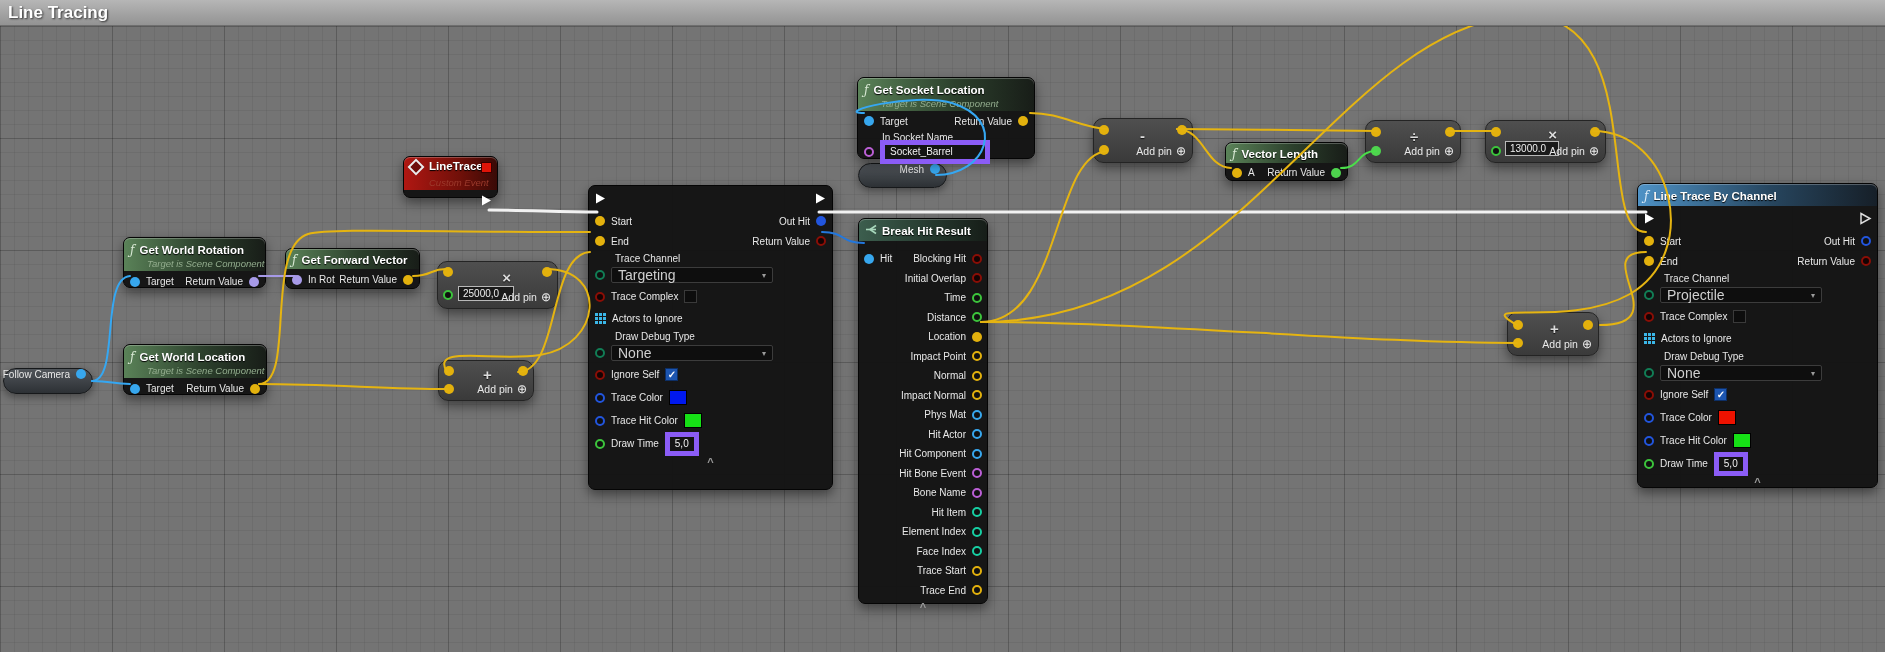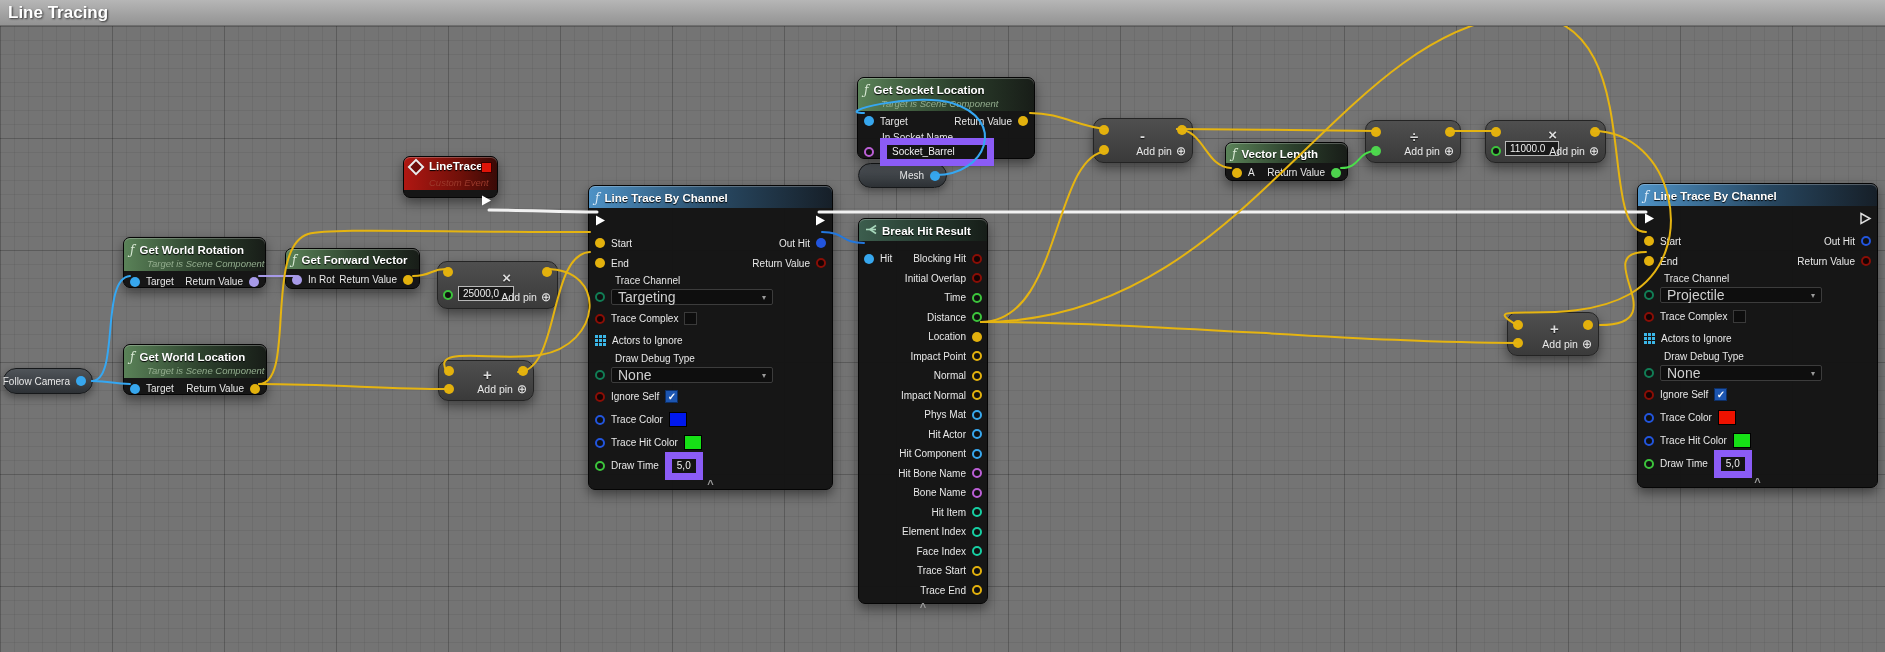--- a/index.html
+++ b/index.html
@@ -44,21 +44,21 @@
   .hollow.name{border:2px solid #bb5fd6;background:#101010;}
   .hollow.enum{border:2px solid #117d55;background:#101010;}
   .hollow.struct{border:2px solid #2255dd;background:#101010;}
   .filled.struct{background:#2255dd;}
   .plabel{font-size:10px;color:#e8e8e8;white-space:nowrap;}
   
   .prow{display:flex;justify-content:space-between;align-items:center;height:21px;padding:0 6px;}
   .lft,.rgt{display:flex;align-items:center;gap:6px;}
   
   .pill{position:absolute;z-index:10;background:linear-gradient(#50555a,#2d3135);border:1px solid #16181a;
-    border-radius:13px;box-shadow:0 3px 8px rgba(0,0,0,.4);display:flex;align-items:center;
+    border-radius:13px;box-shadow:0 3px 8px rgba(0,0,0,.4);display:flex;
     justify-content:flex-end;gap:6px;padding:0 6px;box-sizing:border-box;color:#e2e2e2;font-size:10px;}
   
   .math{background:linear-gradient(#4f4f4f,#3a3a3a);border:1px solid #242424;border-radius:10px;}
   .pin-abs{position:absolute;}
   .op{position:absolute;color:#dcdcdc;font-size:15px;font-weight:bold;text-shadow:0 1px 1px #111;}
   .addpin{position:absolute;right:6px;bottom:4px;display:flex;align-items:center;gap:4px;
     color:#e8e8e8;font-size:10.5px;}
   .addpin-ic{font-size:12px;color:#ececec;}
   .mfield{position:absolute;background:#1a1a1a;border:1px solid #b8b8b8;color:#eee;font-size:10px;
     height:13px;line-height:13px;padding:0 4px;}
@@ -73,21 +73,21 @@
   .lrow.colr{height:23px;}
   .lrow.chevr{height:14px;justify-content:center;}
   .dropdown{width:162px;height:16px;background:#0e0e0e;border:1px solid #3c3c3c;border-radius:2px;
     display:flex;align-items:center;justify-content:space-between;padding:0 6px;box-sizing:border-box;}
   .dropdown .dv{font-size:14px;color:#cfcfcf;}
   .dropdown .chev{font-size:8px;color:#9a9a9a;}
   .checkbox{width:13px;height:13px;background:#0d0d0d;border:1px solid #3a3a3a;box-sizing:border-box;
     display:inline-flex;align-items:center;justify-content:center;}
   .checkbox.checked{background:#1c55b0;border-color:#0d2f66;color:#fff;font-size:10px;font-weight:bold;}
   .swatch{width:16px;height:13px;border:1px solid #000;display:inline-block;}
-  .tfield{background:#141414;border:7px solid #8b5cf6;color:#efefef;font-size:10px;height:14px;
+  .tfield{background:#141414;border:5px solid #8b5cf6;color:#efefef;font-size:10px;height:14px;
     line-height:14px;padding:0 5px;}
   .collapse-chevron{color:#9a9a9a;font-size:11px;font-weight:bold;line-height:10px;}
   
   .brow{height:19.5px;display:flex;justify-content:flex-end;align-items:center;gap:6px;padding:0 5px;}
   .brow.first{justify-content:space-between;margin-top:8px;}
   .diamond{width:8px;height:8px;border:2px solid #ececec;background:#6e0e0a;transform:rotate(45deg);
     display:inline-block;margin-right:7px;}
   .redsq{position:absolute;top:5px;right:5px;width:9px;height:9px;background:#e01408;border:1px solid #3a0000;}
 </style>
 </head>
@@ -219,23 +219,20 @@
   <span class="pin filled vec pin-abs" style="left:5px;bottom:6px"></span>
   <span class="pin filled vec pin-abs" style="right:5px;top:5px"></span>
   <span class="op" style="left:44px;top:5px">+</span>
   <span class="addpin">
       <span>Add pin</span>
       <span class="addpin-ic">⊕</span>
     </span>
 </div>
 
 <div class="node" style="left:588px;top:185px;width:245px;height:305px">
-  <div class="hdr hdr-blue" style="padding-top:2px;padding-bottom:2px">
-    <span class="ficon">ƒ</span><span class="t">Line Trace By Channel</span>
-  </div>
   <div class="lrow exec">
     <svg width="13" height="13" viewBox="0 0 13 13">
         <path d="M2 1.5 L11 6.5 L2 11.5 Z" fill="#fff"></path>
       </svg>
     <svg width="13" height="13" viewBox="0 0 13 13">
         <path d="M2 1.5 L11 6.5 L2 11.5 Z" fill="#fff"></path>
       </svg>
   </div>
   <div class="lrow io">
     <span class="lft">
@@ -380,21 +377,21 @@
     </div>
   <div class="brow">
       <span class="plabel">Hit Actor</span>
       <span class="pin hollow obj"></span>
     </div>
   <div class="brow">
       <span class="plabel">Hit Component</span>
       <span class="pin hollow obj"></span>
     </div>
   <div class="brow">
-      <span class="plabel">Hit Bone Name</span>
+      <span class="plabel">Hit Bone Event</span>
       <span class="pin hollow name"></span>
     </div>
   <div class="brow">
       <span class="plabel">Bone Name</span>
       <span class="pin hollow name"></span>
     </div>
   <div class="brow">
       <span class="plabel">Hit Item</span>
       <span class="pin hollow int"></span>
     </div>
@@ -479,21 +476,21 @@
       <span>Add pin</span>
       <span class="addpin-ic">⊕</span>
     </span>
 </div>
 
 <div class="node math" style="left:1485px;top:120px;width:121px;height:43px">
   <span class="pin filled vec pin-abs" style="left:5px;top:6px"></span>
   <span class="pin hollow flt pin-abs" style="left:5px;bottom:6px"></span>
   <span class="pin filled vec pin-abs" style="right:5px;top:6px"></span>
   <span class="op" style="right:48px;top:5px">×</span>
-  <span class="mfield" style="left:19px;bottom:6px;width:44px">11000.0</span>
+  <span class="mfield" style="left:19px;bottom:6px;width:44px">13000.0</span>
   <span class="addpin">
       <span>Add pin</span>
       <span class="addpin-ic">⊕</span>
     </span>
 </div>
 
 <div class="node math" style="left:1507px;top:312px;width:92px;height:44px">
   <span class="pin filled vec pin-abs" style="left:5px;top:7px"></span>
   <span class="pin filled vec pin-abs" style="left:5px;bottom:7px"></span>
   <span class="pin filled vec pin-abs" style="right:5px;top:7px"></span>

